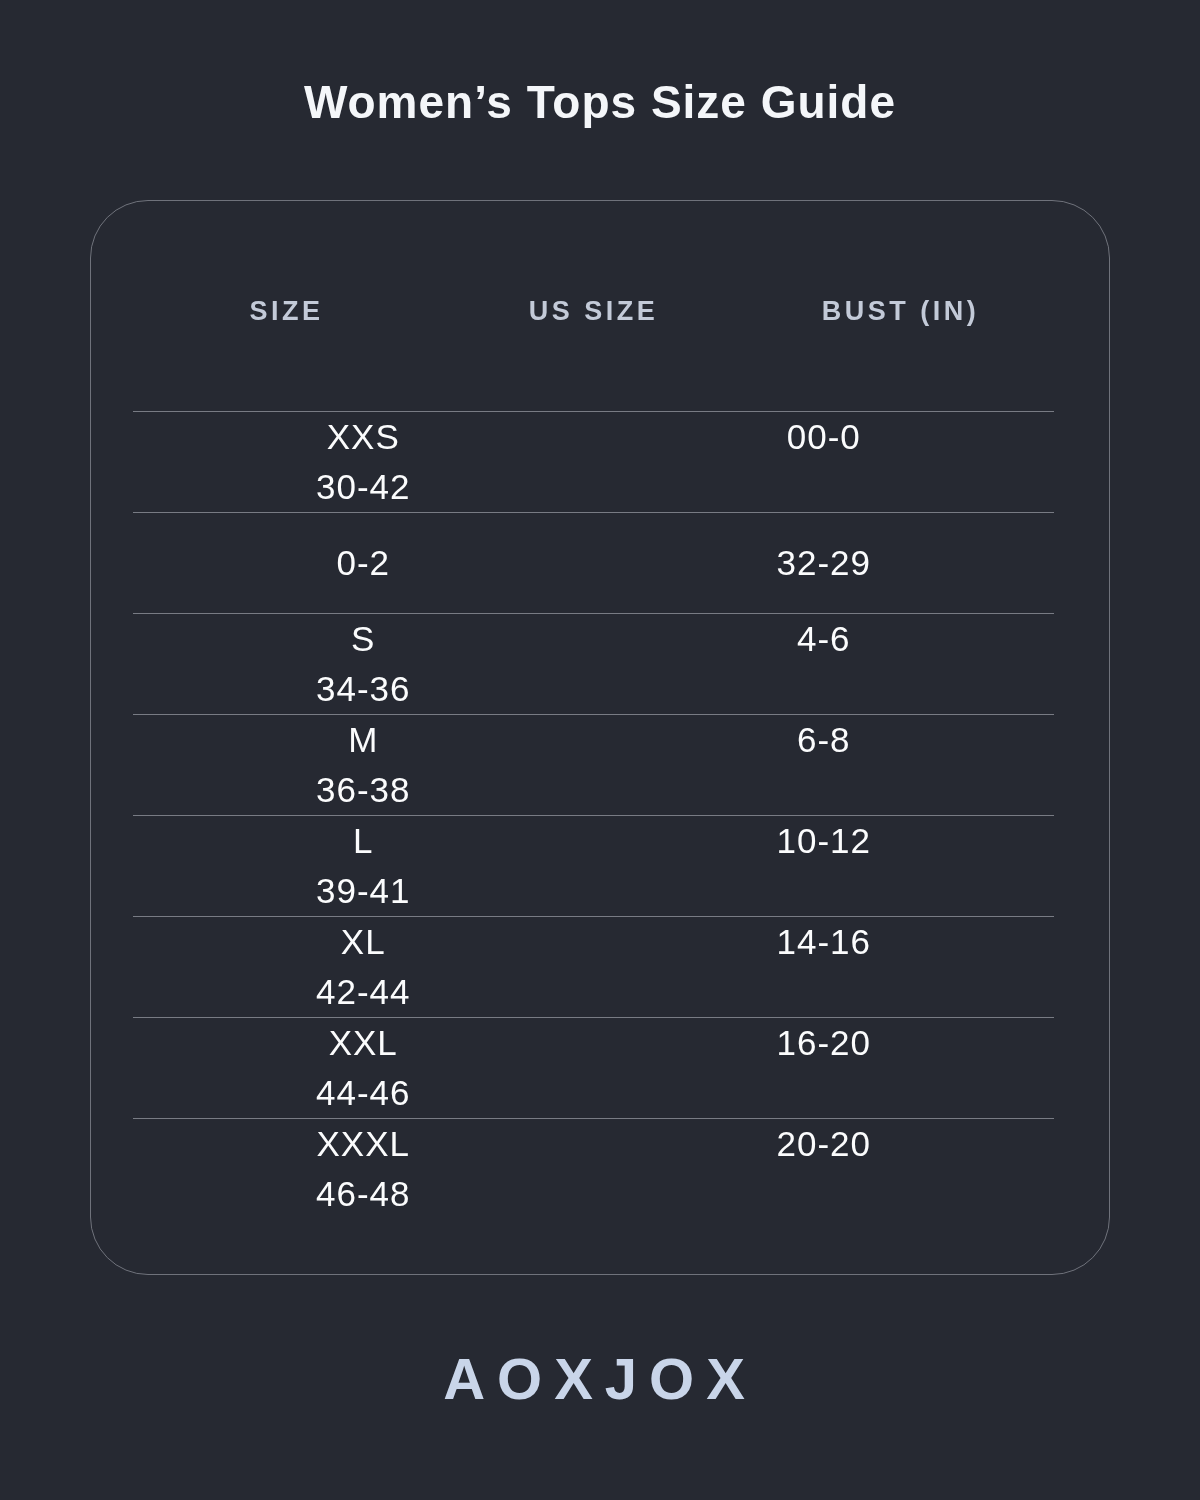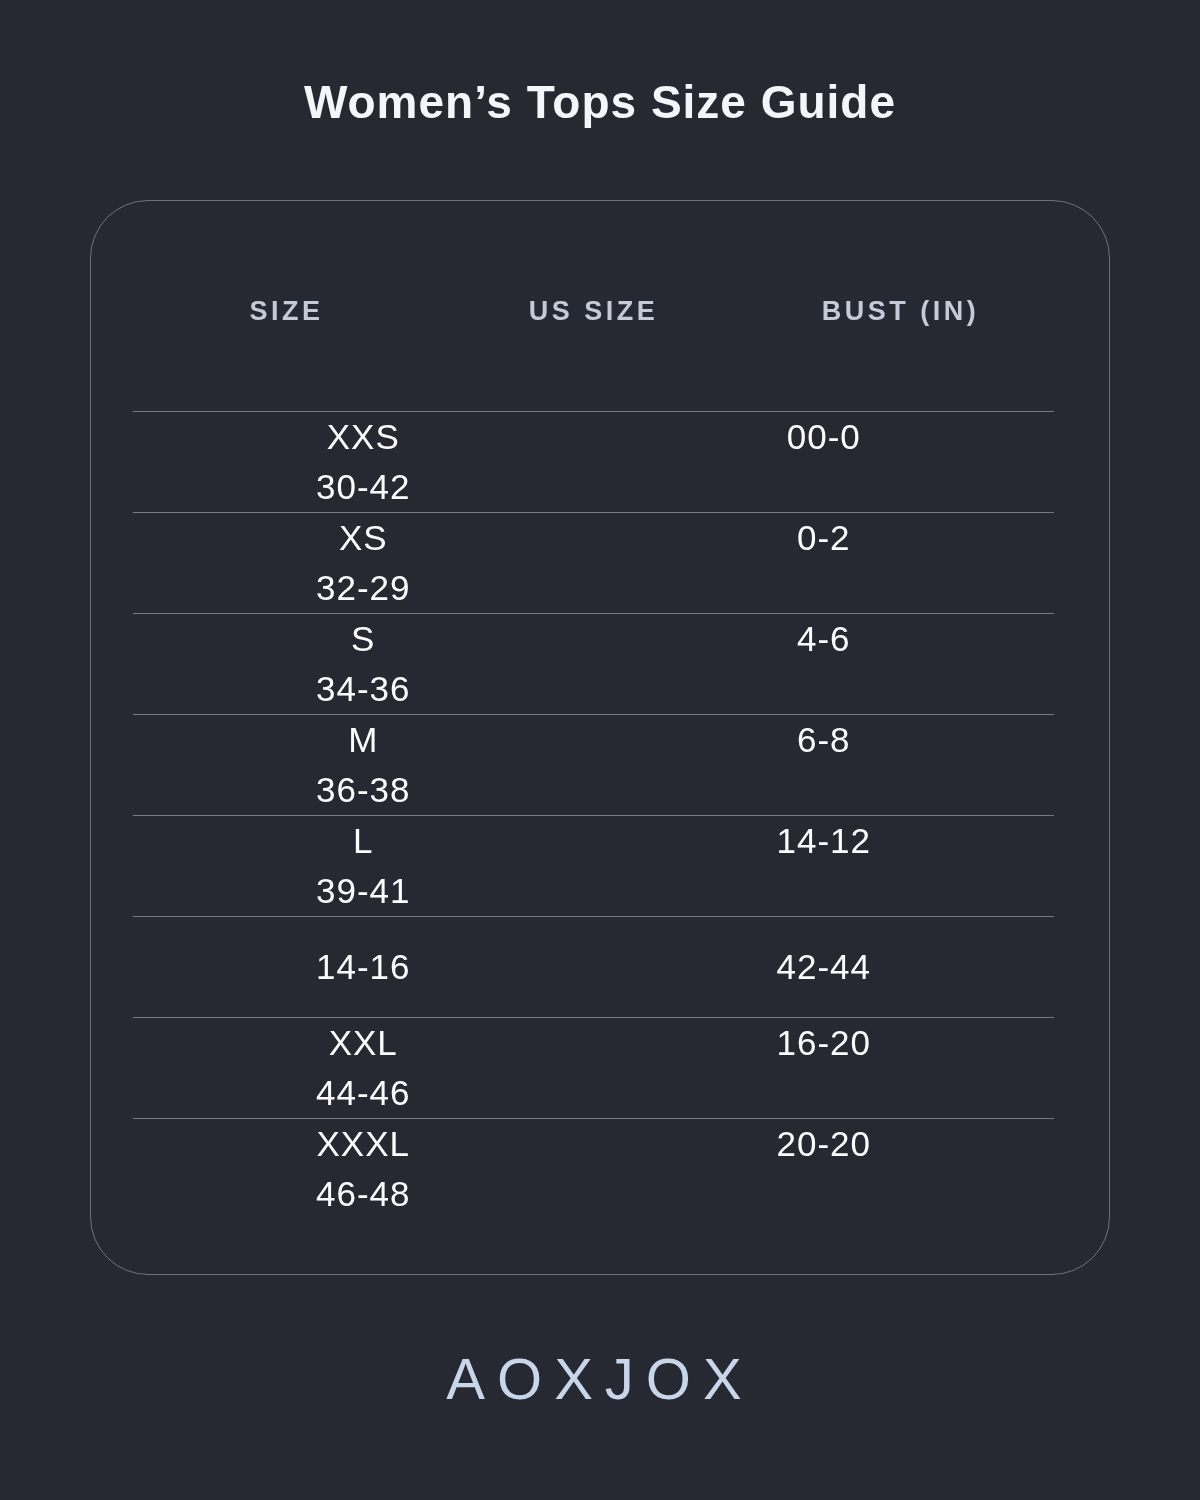--- a/index.html
+++ b/index.html
@@ -68,21 +68,21 @@
     font-size: 35px;
     font-weight: 400;
     letter-spacing: 1px;
     color: #fbfcfd;
   }
   .brand {
     margin-top: 72px;
     text-align: center;
     font-size: 58px;
     line-height: 64px;
-    font-weight: 400;
+    font-weight: 700;
     letter-spacing: 12px;
     color: #c9d5e9;
   }
 </style>
 </head>
 <body>
 
 <div class="page">
 
   <h1 class="page-title">Women’s Tops Size Guide</h1>
@@ -95,44 +95,44 @@
       <div class="th">BUST (IN)</div>
     </div>
 
     <div class="trow">
       <div class="td">XXS</div>
       <div class="td">00-0</div>
       <div class="td">30-42</div>
     </div>
 
     <div class="trow">
-      <div class="td">XS</div>
       <div class="td">0-2</div>
       <div class="td">32-29</div>
     </div>
 
     <div class="trow">
       <div class="td">S</div>
       <div class="td">4-6</div>
       <div class="td">34-36</div>
     </div>
 
     <div class="trow">
       <div class="td">M</div>
       <div class="td">6-8</div>
       <div class="td">36-38</div>
     </div>
 
     <div class="trow">
       <div class="td">L</div>
-      <div class="td">14-12</div>
+      <div class="td">10-12</div>
       <div class="td">39-41</div>
     </div>
 
     <div class="trow">
+      <div class="td">XL</div>
       <div class="td">14-16</div>
       <div class="td">42-44</div>
     </div>
 
     <div class="trow">
       <div class="td">XXL</div>
       <div class="td">16-20</div>
       <div class="td">44-46</div>
     </div>
 

